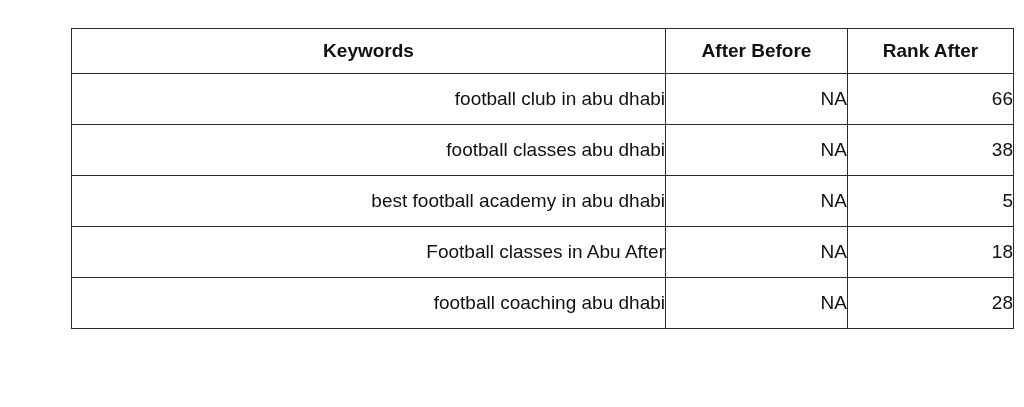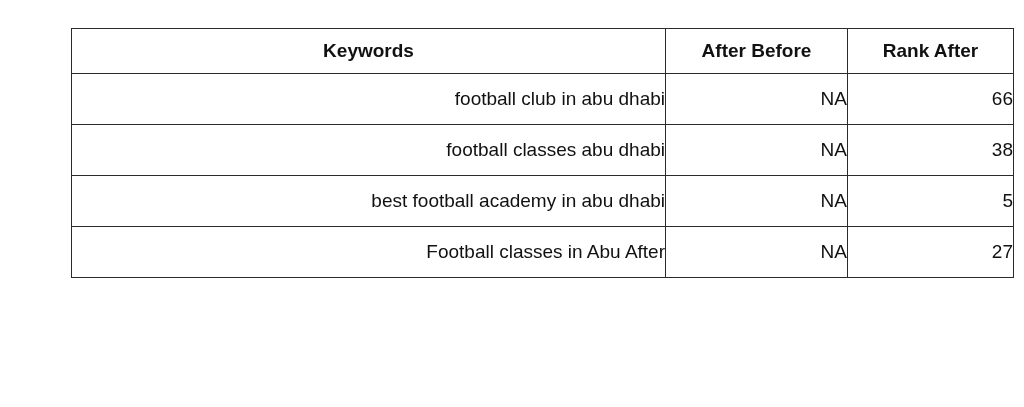--- a/index.html
+++ b/index.html
@@ -95,18 +95,23 @@
           <td class="center-cell">38</td>
         </tr>
         <tr>
           <td class="keyword-cell">best football academy in abu dhabi</td>
           <td class="center-cell">NA</td>
           <td class="center-cell">5</td>
         </tr>
         <tr>
           <td class="keyword-cell">Football classes in Abu After</td>
           <td class="center-cell">NA</td>
-          <td class="center-cell">27</td>
+          <td class="center-cell">18</td>
+        </tr>
+        <tr>
+          <td class="keyword-cell">football coaching abu dhabi</td>
+          <td class="center-cell">NA</td>
+          <td class="center-cell">28</td>
         </tr>
       </tbody>
     </table>
   </div>
 </div>
 
 </body></html>

